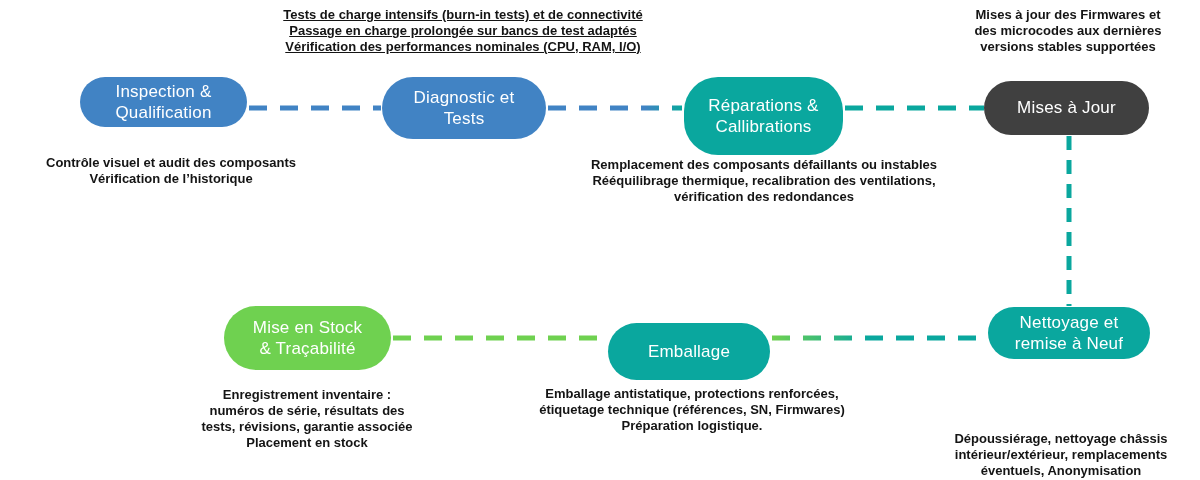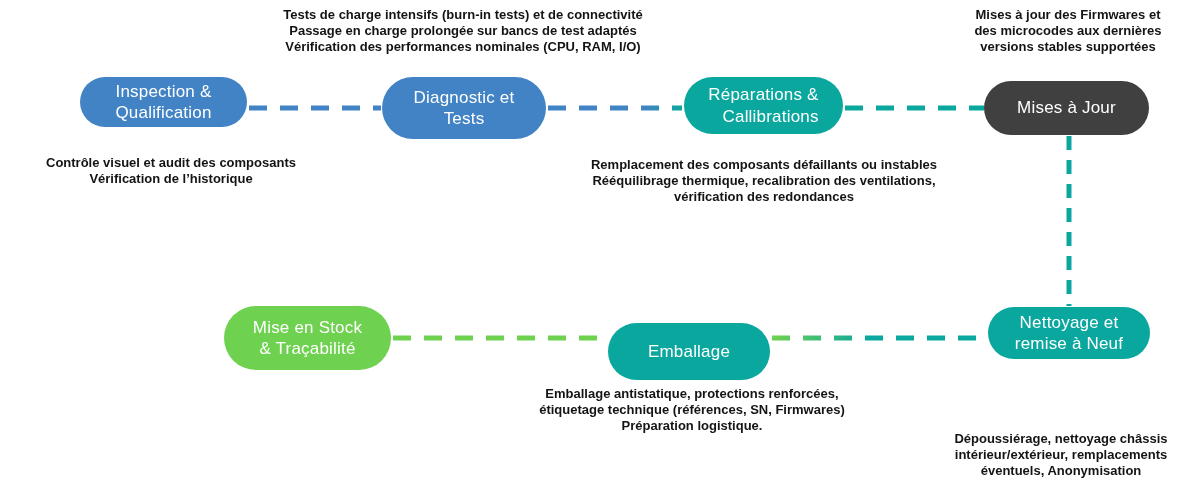--- a/index.html
+++ b/index.html
@@ -46,59 +46,65 @@
   </svg>
 
   <div class="node" style="left: 80px; top: 77px; width: 167px; height: 50px; background: rgb(65, 131, 196);">
     <span class="lines">Inspection &amp;
 Qualification</span>
   </div>
   <div class="node" style="left: 382px; top: 77px; width: 164px; height: 62px; background: rgb(65, 131, 196);">
     <span class="lines">Diagnostic et
 Tests</span>
   </div>
-  <div class="node" style="left: 684px; top: 77px; width: 159px; height: 57px; background: rgb(10, 167, 158); text-align: right;">
+  <div class="node" style="left: 684px; top: 77px; width: 159px; height: 78px; background: rgb(10, 167, 158);">
     <span class="lines">Réparations &amp;
 Callibrations</span>
   </div>
   <div class="node" style="left: 984px; top: 81px; width: 165px; height: 54px; background: #404040;">
     <span class="lines">Mises à Jour</span>
   </div>
 
   <div class="node" style="left: 224px; top: 306px; width: 167px; height: 64px; background: rgb(111, 209, 80);">
     <span class="lines">Mise en Stock
 &amp; Traçabilité</span>
   </div>
   <div class="node" style="left: 608px; top: 310px; width: 162px; height: 57px; background: rgb(10, 167, 158); margin-top: 13px;">
     <span class="lines">Emballage</span>
   </div>
   <div class="node" style="left: 988px; top: 307px; width: 162px; height: 52px; background: rgb(10, 167, 158);">
     <span class="lines">Nettoyage et
 remise à Neuf</span>
   </div>
 
-  <div class="annotation" style="left:233px;top:7px;width:460px;">
+  <div class="annotation" style="left:233px;top:7px;width:460px;text-decoration:underline;">
     <span class="lines">Tests de charge intensifs (burn-in tests) et de connectivité
 Passage en charge prolongée sur bancs de test adaptés
 Vérification des performances nominales (CPU, RAM, I/O)</span>
   </div>
   <div class="annotation" style="left:928px;top:7px;width:280px;">
     <span class="lines">Mises à jour des Firmwares et
 des microcodes aux dernières
 versions stables supportées</span>
   </div>
   <div class="annotation" style="left:544px;top:157px;width:440px;">
     <span class="lines">Remplacement des composants défaillants ou instables
 Rééquilibrage thermique, recalibration des ventilations,
 vérification des redondances</span>
   </div>
   <div class="annotation" style="left:11px;top:155px;width:320px;">
     <span class="lines">Contrôle visuel et audit des composants
 Vérification de l’historique</span>
   </div>
+  <div class="annotation" style="left:182px;top:387px;width:250px;">
+    <span class="lines">Enregistrement inventaire :
+numéros de série, résultats des
+tests, révisions, garantie associée
+Placement en stock</span>
+  </div>
   <div class="annotation" style="left:487px;top:386px;width:410px;">
     <span class="lines">Emballage antistatique, protections renforcées,
 étiquetage technique (références, SN, Firmwares)
 Préparation logistique.</span>
   </div>
   <div class="annotation" style="left:921px;top:387px;width:280px;margin-top:44px;">
     <span class="lines">Dépoussiérage, nettoyage châssis
 intérieur/extérieur, remplacements
 éventuels, Anonymisation</span>
   </div>

